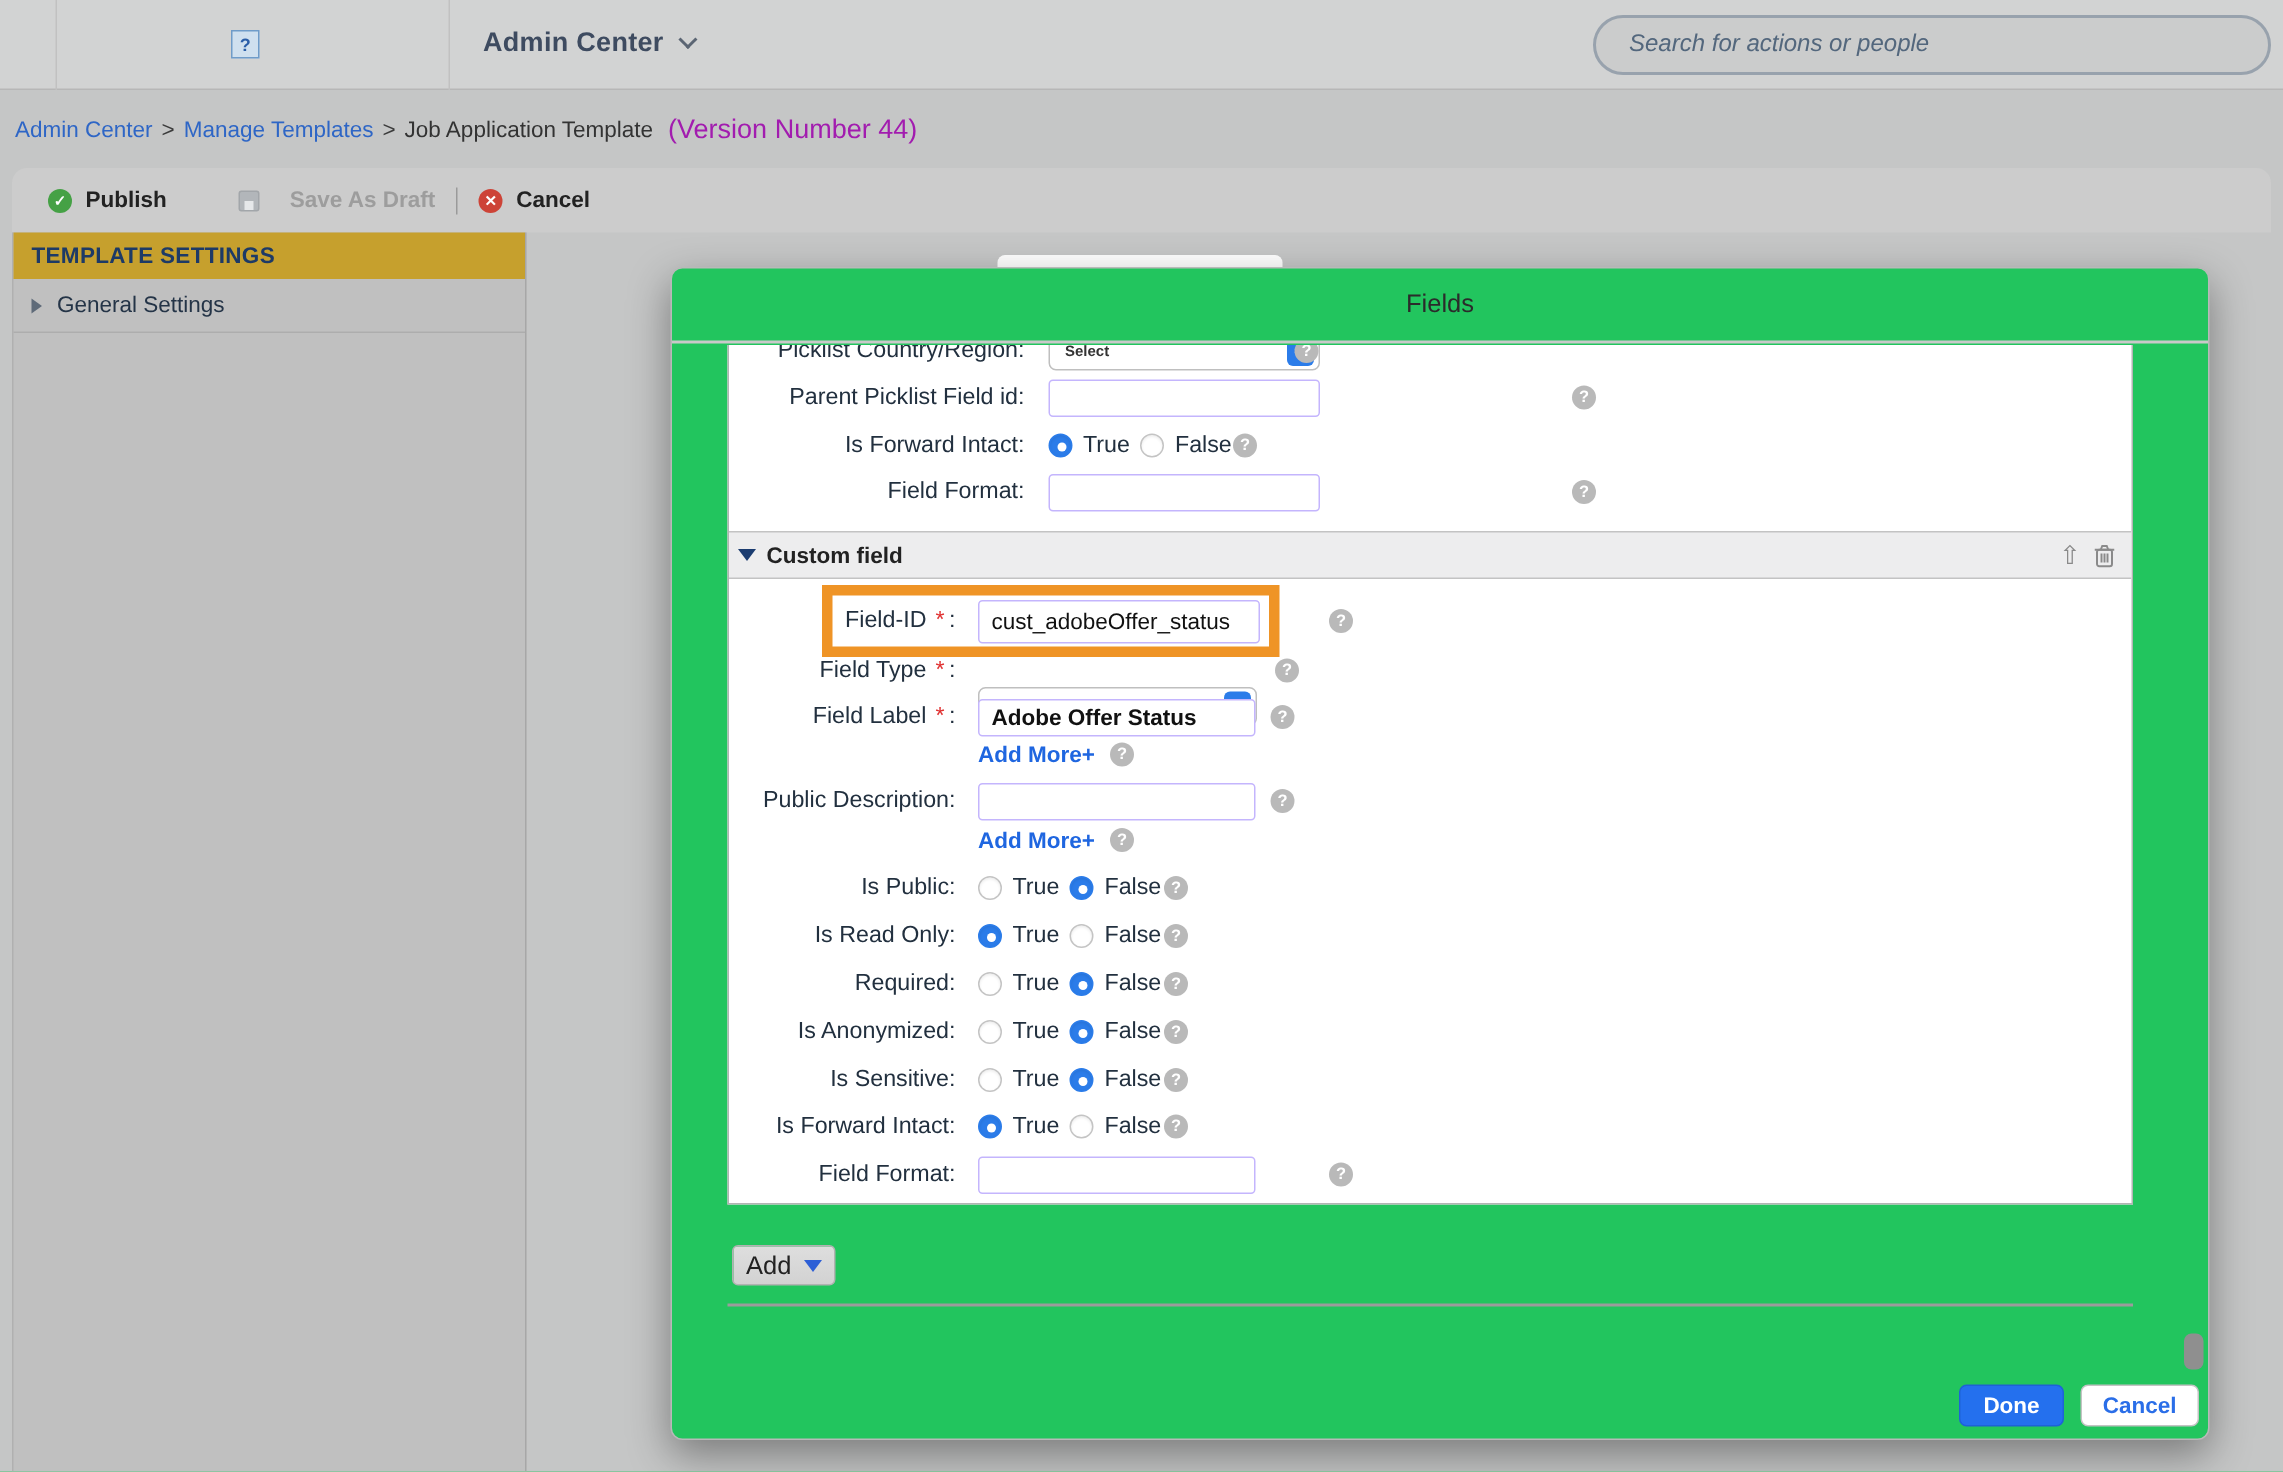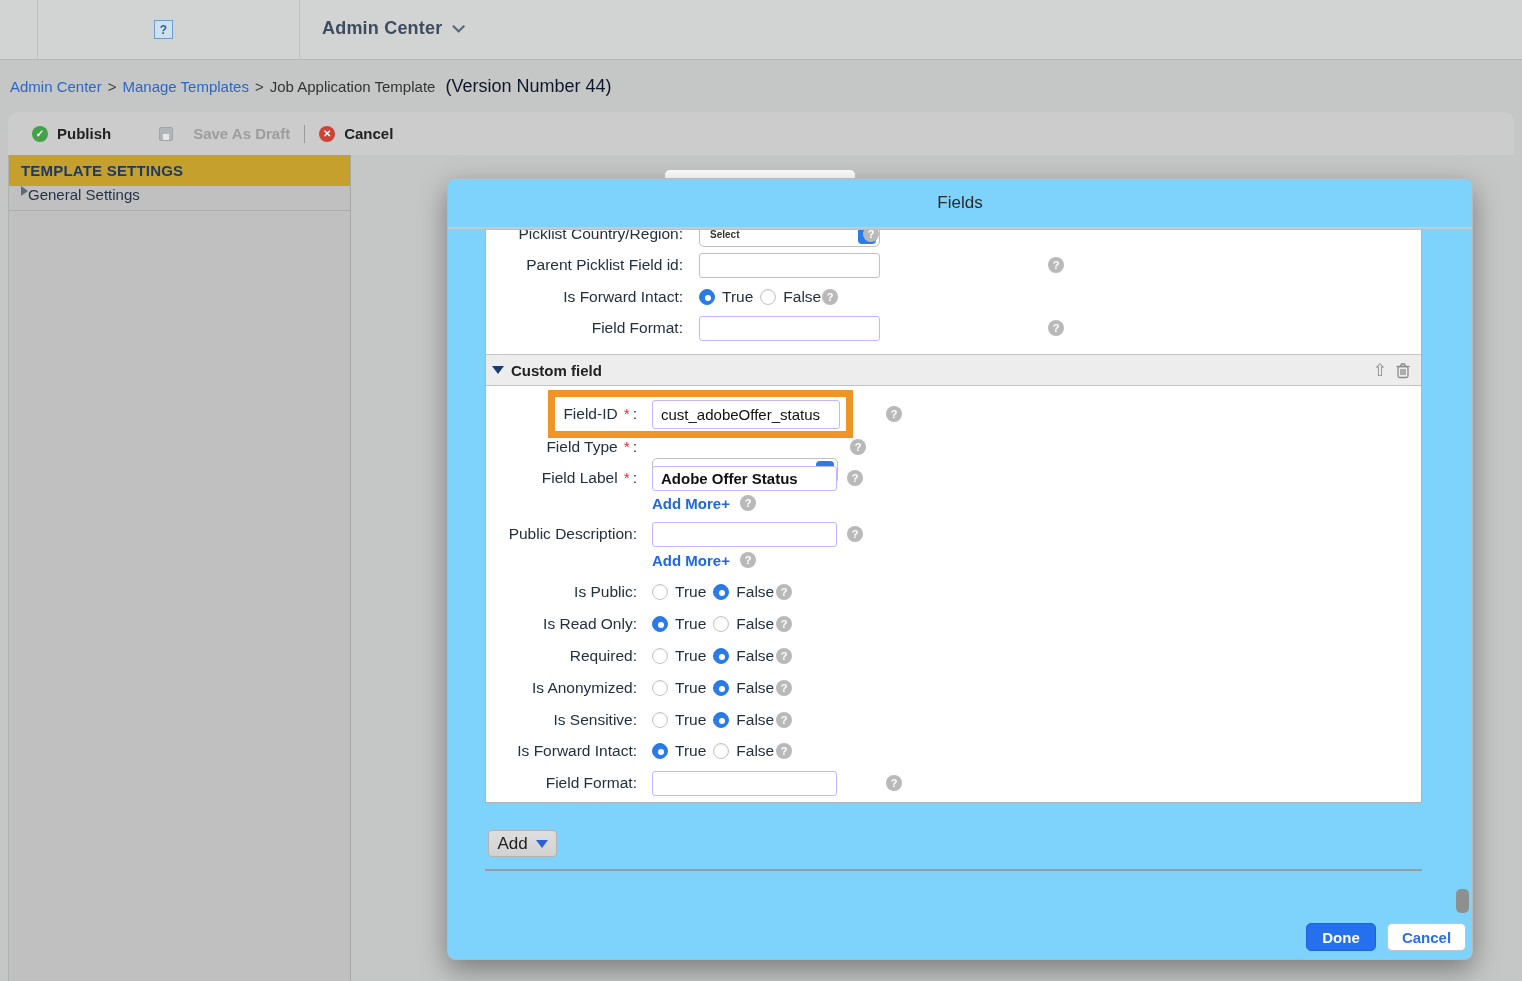--- a/index.html
+++ b/index.html
@@ -14,42 +14,42 @@
   .app-title { position:absolute; left:322px; top:18px; font-size:18px; font-weight:bold; color:#3e4b60; letter-spacing:.2px; display:flex; align-items:center; gap:10px; cursor:pointer; }
   .chev-down { width:9px; height:9px; border-right:2px solid #5b6573; border-bottom:2px solid #5b6573; transform:rotate(45deg) translateY(-3px); display:inline-block; }
   .search-pill { position:absolute; left:1062px; top:10px; width:452px; height:40px; border-radius:20px; border:2px solid #98a2ad; background:#cbcccc; }
   .search-pill input { width:100%; height:100%; border:none; outline:none; background:transparent; font-style:italic; font-size:16px; color:#53677d; padding:0 22px; font-family:"Liberation Sans", sans-serif; border-radius:20px; }
   .search-pill input::placeholder { color:#53677d; opacity:1; }
 
   
   .crumbs { position:absolute; left:10px; top:61px; width:1512px; height:50px; display:flex; align-items:center; font-size:15px; color:#3c3c3c; gap:6px; white-space:nowrap; }
   .crumb-link { color:#2e66c6; cursor:pointer; }
   .crumb-cur { color:#333; }
-  .crumb-ver { color:#0f172a; font-size:18px; margin-left:4px; }
+  .crumb-ver { color:#a21caf; font-size:18px; margin-left:4px; }
 
   
   .toolbar { position:absolute; left:8px; top:112px; width:1506px; height:43px; background:#cccccc; border-radius:10px 10px 0 0; display:flex; align-items:center; }
   .tb-item { display:flex; align-items:center; gap:9px; font-size:15px; font-weight:bold; color:#222; cursor:pointer; }
   .ico-circle { width:16px; height:16px; border-radius:50%; display:flex; align-items:center; justify-content:center; font-size:10px; color:#fff; font-weight:bold; }
   .ico-check { background:#45a145; }
   .ico-x { background:#cd4337; }
   .ico-floppy { width:14px; height:14px; background:#b2b6ba; border:1px solid #a2a6aa; border-radius:2px; position:relative; }
   .ico-floppy::after { content:""; position:absolute; left:3px; top:6px; width:6px; height:6px; background:#e6e8ea; }
   .tb-sep { width:1px; height:18px; background:#9a9a9a; margin:0 14px; }
   .tb-disabled { color:#9d9d9d; cursor:default; }
 
   
   .sidebar { position:absolute; left:8px; top:155px; width:343px; height:826px; background:#c0c0c0; border-right:1px solid #a7a7a7; border-left:1px solid #b0b0b0; }
   .side-head { height:31px; background:#c6a02d; display:flex; align-items:center; padding-left:12px; font-size:15px; font-weight:bold; color:#1d3a66; letter-spacing:.2px; }
-  .side-item { height:25px; display:flex; align-items:flex-start; padding-left:12px; font-size:15px; color:#243447; border-bottom:1px solid #adadad; cursor:pointer; }
+  .side-item { height:36px; display:flex; align-items:center; gap:10px; padding-left:12px; font-size:15px; color:#243447; border-bottom:1px solid #adadad; cursor:pointer; }
   .tri-right { width:0; height:0; border-left:7px solid #5f6b79; border-top:5px solid transparent; border-bottom:5px solid transparent; }
 
   
   .peek { position:absolute; left:665px; top:170px; width:190px; height:20px; background:#fff; border-radius:5px 5px 0 0; z-index:5; }
-  .modal { position:absolute; left:447px; top:178px; width:1026px; height:782px; background:#7dd3fc; border:1px solid #b9b9b9; border-radius:8px; box-shadow:0 10px 28px rgba(0,0,0,.38); z-index:10; }
+  .modal { position:absolute; left:447px; top:178px; width:1026px; height:782px; background:#22c55e; border:1px solid #b9b9b9; border-radius:8px; box-shadow:0 10px 28px rgba(0,0,0,.38); z-index:10; }
   .modal-head { position:absolute; left:0; top:0; width:100%; height:50px; display:flex; align-items:center; justify-content:center; font-size:17px; color:#2b2b2b; border-bottom:2px solid #c9c9c9; }
 
   .panel { position:absolute; left:37px; top:51px; width:937px; height:573px; border:1px solid #b3b3b3; border-top:none; overflow:hidden; background:#fff; }
 
   .frow { position:absolute; left:0; width:100%; height:28px; display:flex; align-items:center; }
   .flabel { position:absolute; font-size:15.5px; color:#22303f; white-space:nowrap; }
   .flabel .req { color:#e03030; margin:0 3px 0 6px; }
   .top-lbl { right:738px; } 
   .cus-lbl { right:784px; } 
 
@@ -93,20 +93,23 @@
 
 <div id="page">
 
   <div class="topbar">
     <div class="vdiv" style="left:37px;"></div>
     <div class="vdiv" style="left:299px;"></div>
     <div class="logo-badge">?</div>
     <div class="app-title">
       <span>Admin Center</span>
       <span class="chev-down"></span>
+    </div>
+    <div class="search-pill">
+      <input type="text" placeholder="Search for actions or people" style="">
     </div>
   </div>
 
   <div class="crumbs">
     <span class="crumb-link">Admin Center</span>
     <span>&gt;</span>
     <span class="crumb-link">Manage Templates</span>
     <span>&gt;</span>
     <span class="crumb-cur">Job Application Template</span>
     <span class="crumb-ver">(Version Number 44)</span>

